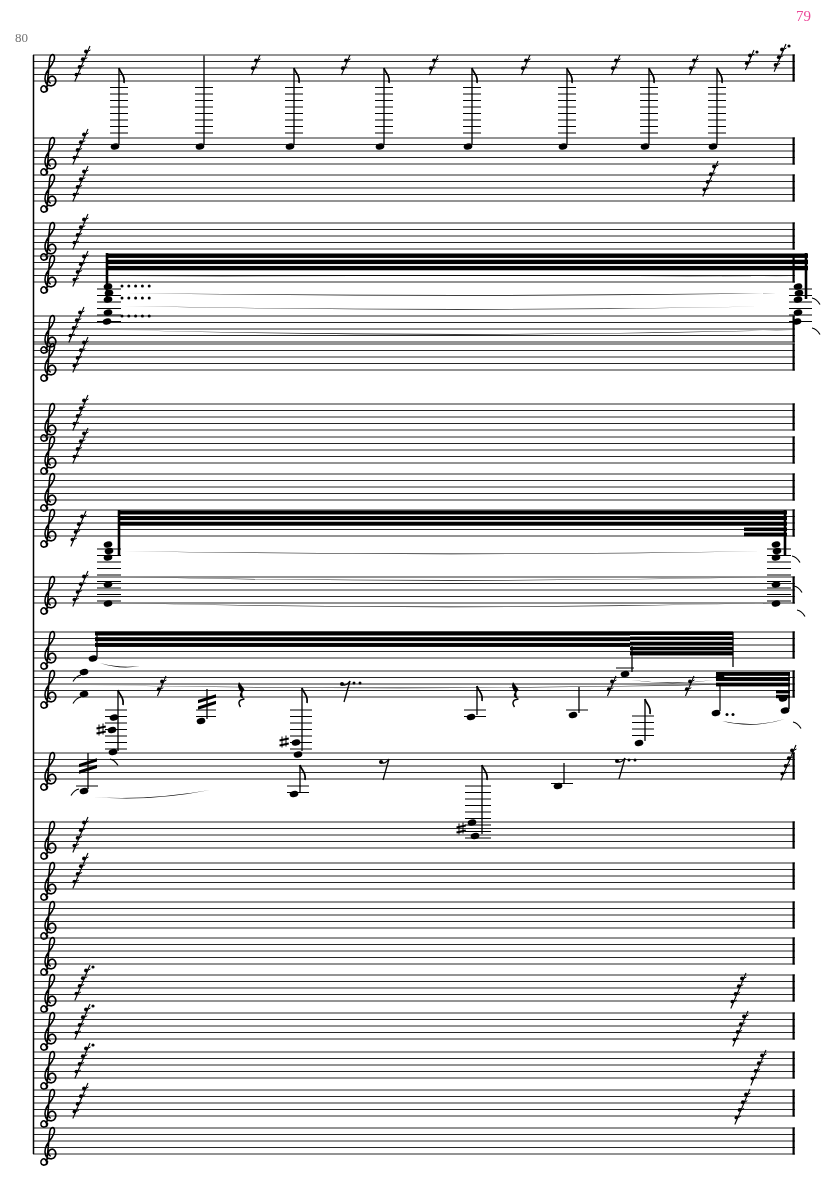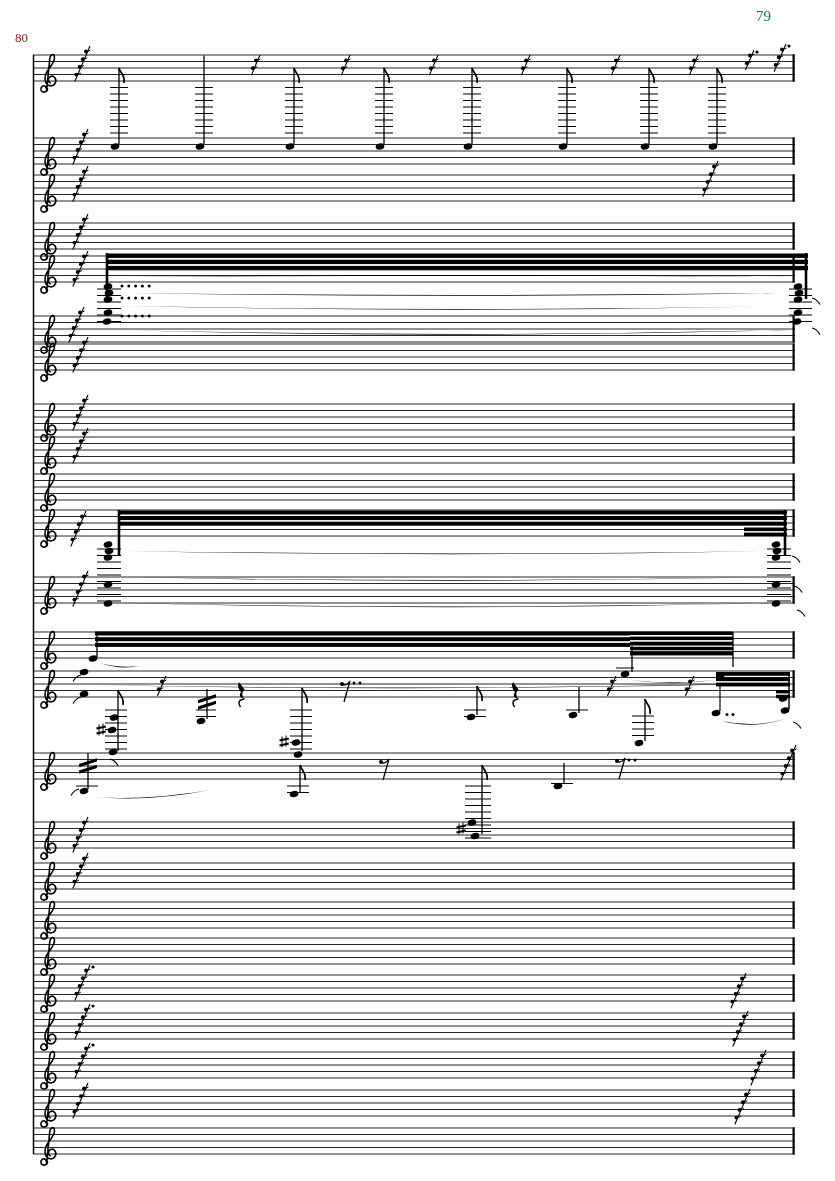--- a/index.html
+++ b/index.html
@@ -1,19 +1,19 @@
 <!DOCTYPE html>
 <html><head>
 <meta charset="utf-8">
 <style>
   html,body{margin:0;padding:0;background:#888;}
   .page{position:relative;width:835px;height:1181px;background:#ffffff;margin:0 auto;
         font-family:"Liberation Serif", serif; overflow:hidden;}
-  .pagenum{position:absolute;top:8px;left:756px;font-size:15px;color:#0f766e;}
-  .measurenum{position:absolute;top:30px;left:15px;font-size:13px;color:#7f1d1d;}
+  .pagenum{position:absolute;top:8px;left:796px;font-size:15px;color:#ec4899;}
+  .measurenum{position:absolute;top:30px;left:15px;font-size:13px;color:#737373;}
   svg{position:absolute;top:0;left:0;}
 </style>
 </head>
 <body>
 
 <div class="page">
   <div class="pagenum">79</div>
   <div class="measurenum">80</div>
   <svg id="score" width="835" height="1181" viewBox="0 0 835 1181">
     <defs>

